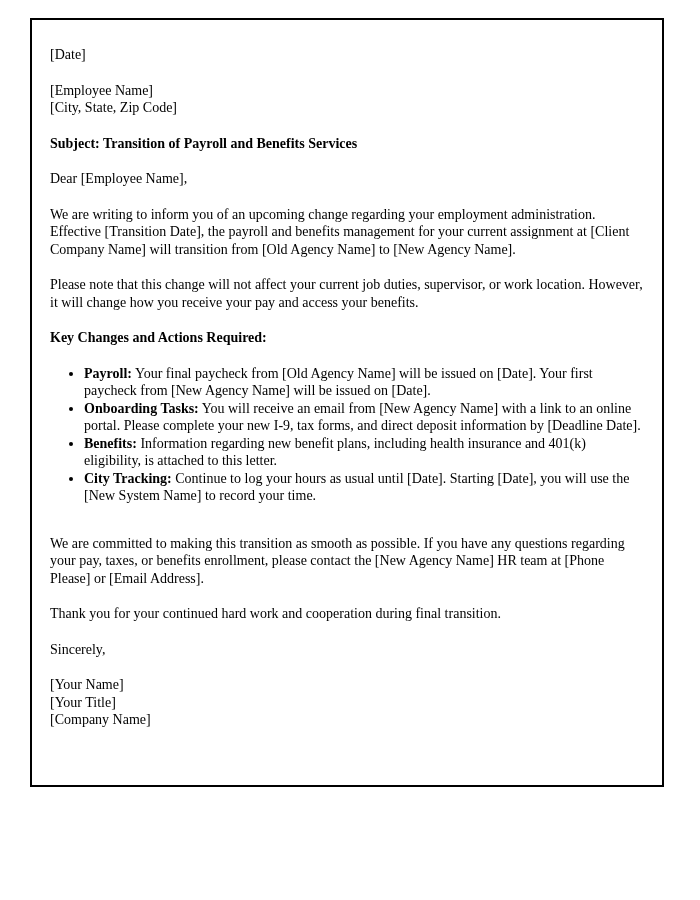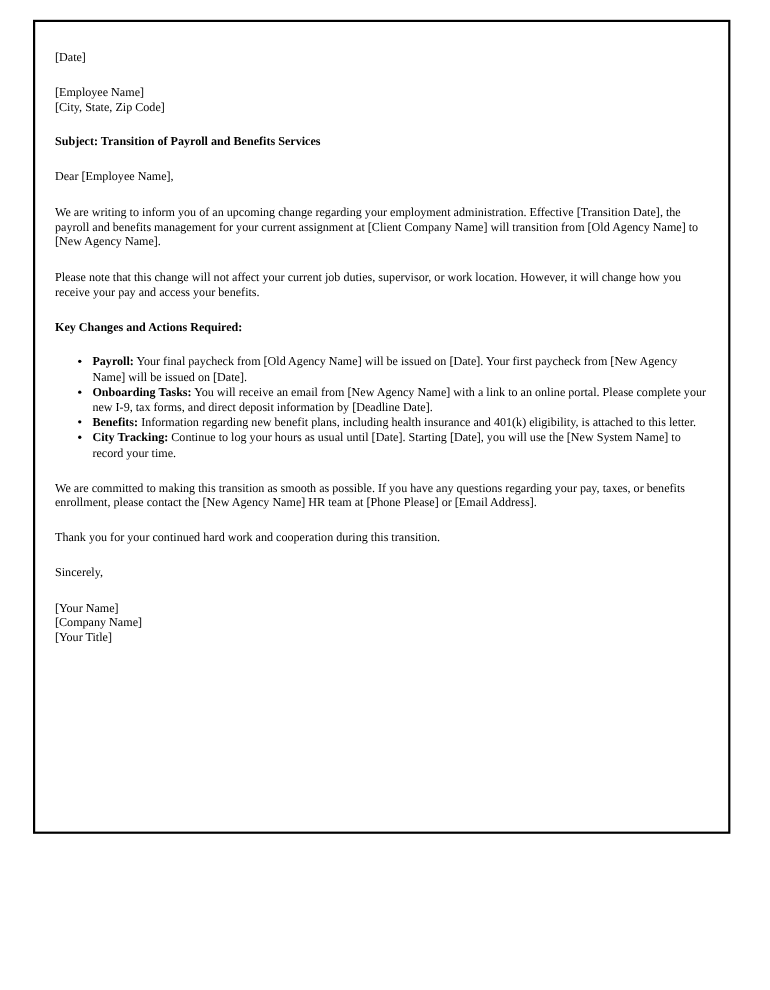--- a/index.html
+++ b/index.html
@@ -20,38 +20,38 @@
   .letter-frame {
     position: absolute;
     left: 30px;
     top: 18px;
     width: 634px;
     min-height: 740px;
     border: 2px solid #000000;
     background: #ffffff;
     box-sizing: border-box;
     padding: 26px 18px 38px 18px;
-    font-size: 11px;
+    font-size: 14px;
     line-height: 1.25;
     color: #000000;
   }
   .block {
     margin: 0 0 18px 0;
   }
   .line {
     margin: 0;
   }
   .b {
     font-weight: bold;
   }
   p.para {
     margin: 0 0 18px 0;
   }
   ul.changes-list {
-    margin: 0 0 18px 0;
+    margin: 0 0 30px 0;
     padding-left: 34px;
   }
   ul.changes-list li {
     margin: 0 0 0 0;
   }
 </style>
 </head>
 <body>
 
 <div class="page">
@@ -78,24 +78,24 @@
 
     <ul class="changes-list">
       <li><span class="b">Payroll:</span> <span>Your final paycheck from [Old Agency Name] will be issued on [Date]. Your first paycheck from [New Agency Name] will be issued on [Date].</span></li>
       <li><span class="b">Onboarding Tasks:</span> <span>You will receive an email from [New Agency Name] with a link to an online portal. Please complete your new I-9, tax forms, and direct deposit information by [Deadline Date].</span></li>
       <li><span class="b">Benefits:</span> <span>Information regarding new benefit plans, including health insurance and 401(k) eligibility, is attached to this letter.</span></li>
       <li><span class="b">City Tracking:</span> <span>Continue to log your hours as usual until [Date]. Starting [Date], you will use the [New System Name] to record your time.</span></li>
     </ul>
 
     <p class="para">We are committed to making this transition as smooth as possible. If you have any questions regarding your pay, taxes, or benefits enrollment, please contact the [New Agency Name] HR team at [Phone Please] or [Email Address].</p>
 
-    <p class="para">Thank you for your continued hard work and cooperation during this transition.</p>
+    <p class="para">Thank you for your continued hard work and cooperation during final transition.</p>
 
     <p class="para">Sincerely,</p>
 
     <div class="block">
       <p class="line">[Your Name]</p>
+      <p class="line">[Your Title]</p>
       <p class="line">[Company Name]</p>
-      <p class="line">[Your Title]</p>
     </div>
 
   </div>
 </div>
 
 </body></html>

